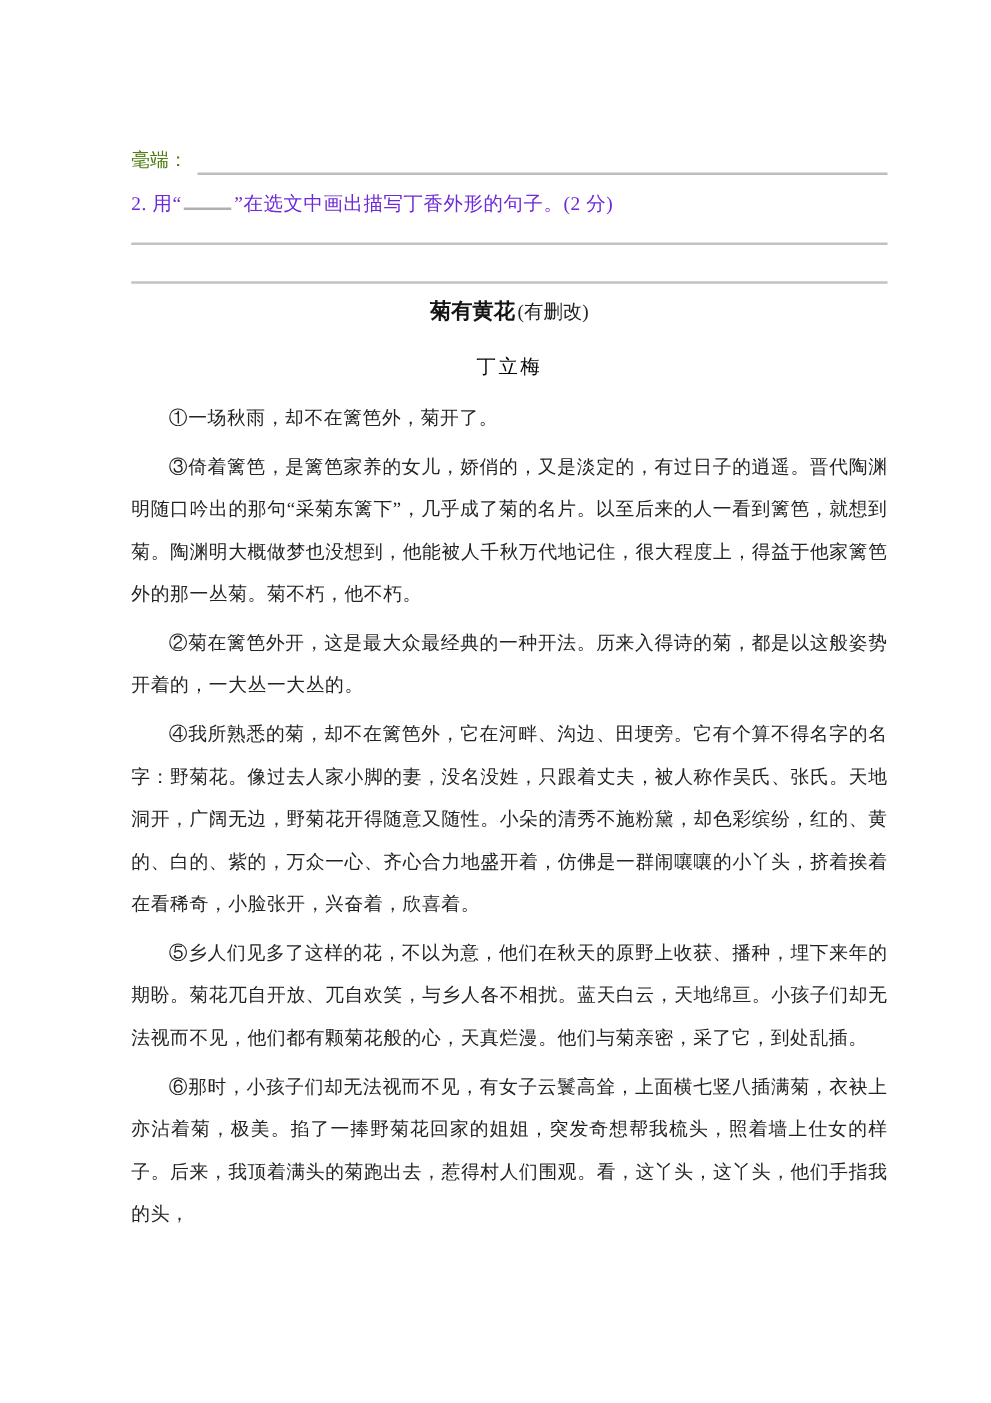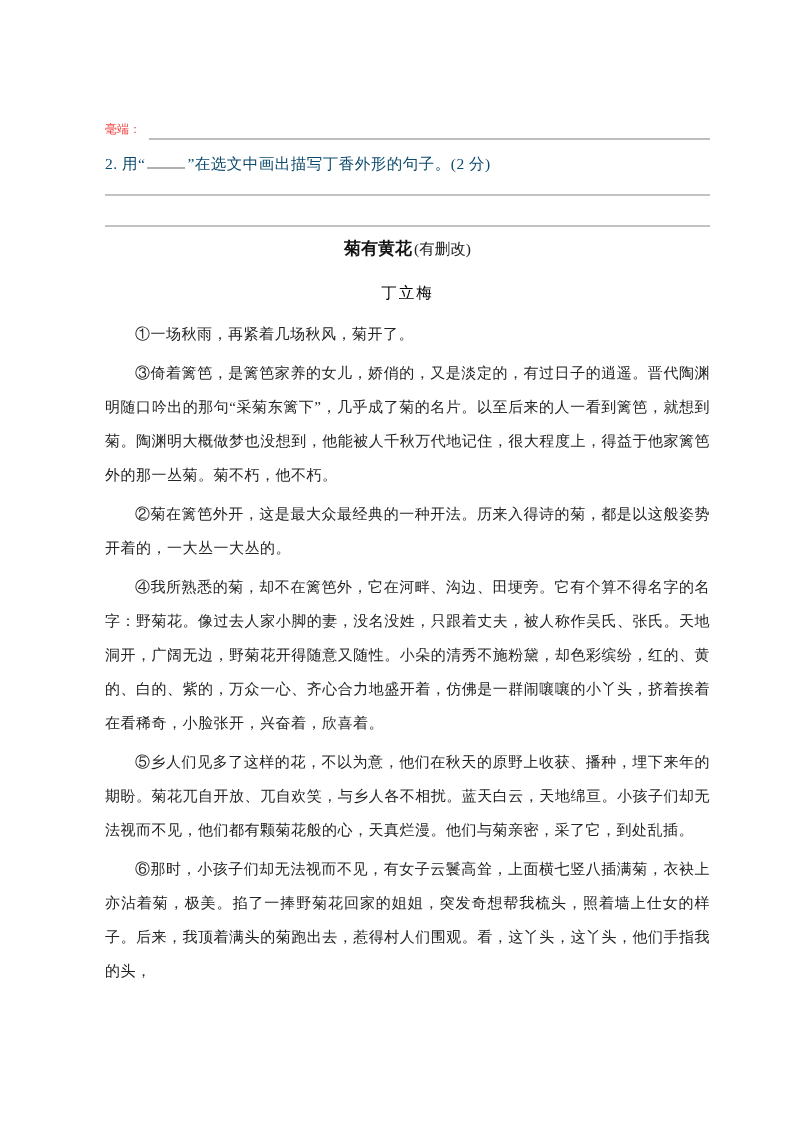--- a/index.html
+++ b/index.html
@@ -21,35 +21,35 @@
     top: 118px;
     width: 605px;
   }
   .song { font-family: "Liberation Serif", "DejaVu Serif", serif; }
   .hei  { font-family: "Liberation Sans", "DejaVu Sans", sans-serif; font-weight: 700; }
   .kai  { font-family: "Liberation Serif", "DejaVu Serif", serif; }
 
   .haoduan-row {
     display: flex;
     align-items: flex-end;
-    font-size: 12px;
+    font-size: 15px;
     line-height: 22px;
-    color: #ef4444;
+    color: #4d7c0f;
   }
   .fill-line {
     flex: 1;
     margin-left: 8px;
     height: 18px;
     border-bottom: 2px solid #bdbdbd;
   }
   .question {
     margin-top: 13px;
     font-size: 15.5px;
     line-height: 22px;
-    color: #0c4a6e;
+    color: #6d28d9;
     letter-spacing: 0.5px;
   }
   .inline-blank {
     display: inline-block;
     width: 38px;
     height: 0.85em;
     border-bottom: 2px solid #b0b0b0;
     margin: 0 2px;
   }
   .answer-line {
@@ -125,21 +125,21 @@
     <div class="answer-line second"></div>
 
 
     <div class="article-title">
       <span class="hei">菊有黄花</span><span class="note kai">(有删改)</span>
     </div>
 
     <div class="article-author kai">丁立梅</div>
 
     <div class="article-body kai">
-      <p><span>①一场秋雨，再紧着几场秋风，菊开了。</span></p>
+      <p><span>①一场秋雨，却不在篱笆外，菊开了。</span></p>
       <p><span>③倚着篱笆，是篱笆家养的女儿，娇俏的，又是淡定的，有过日子的逍遥。晋代陶渊明随口吟出的那句“采菊东篱下”，几乎成了菊的名片。以至后来的人一看到篱笆，就想到菊。陶渊明大概做梦也没想到，他能被人千秋万代地记住，很大程度上，得益于他家篱笆外的那一丛菊。菊不朽，他不朽。</span></p>
       <p><span>②菊在篱笆外开，这是最大众最经典的一种开法。历来入得诗的菊，都是以这般姿势开着的，一大丛一大丛的。</span></p>
       <p><span class="wavy">④我所熟悉的菊，却不在篱笆外，它在河畔、沟边、田埂旁。它有个算不得名字的名字：野菊花。像过去人家小脚的妻，没名没姓，只跟着丈夫，被人称作吴氏、张氏。天地洞开，广阔无边，野菊花开得随意又随性。小朵的清秀不施粉黛，却色彩缤纷，红的、黄的、白的、紫的，万众一心、齐心合力地盛开着，仿佛是一群闹嚷嚷的小丫头，挤着挨着在看稀奇，小脸张开，兴奋着，欣喜着。</span></p>
       <p><span class="wavy">⑤乡人们见多了这样的花，不以为意，他们在秋天的原野上收获、播种，埋下来年的期盼。菊花兀自开放、兀自欢笑，与乡人各不相扰。蓝天白云，天地绵亘。小孩子们却无法视而不见，他们都有颗菊花般的心，天真烂漫。他们与菊亲密，采了它，到处乱插。</span></p>
       <p><span class="wavy">⑥那时，小孩子们却无法视而不见，有女子云鬟高耸，上面横七竖八插满菊，衣袂上亦沾着菊，极美。</span><span>掐了一捧野菊花回家的姐姐，突发奇想帮我梳头，照着墙上仕女的样子。后来，我顶着满头的菊跑出去，惹得村人们围观。看，这丫头，这丫头，他们手指我的头，</span></p>
     </div>
 
   </div>
 </div>
 

